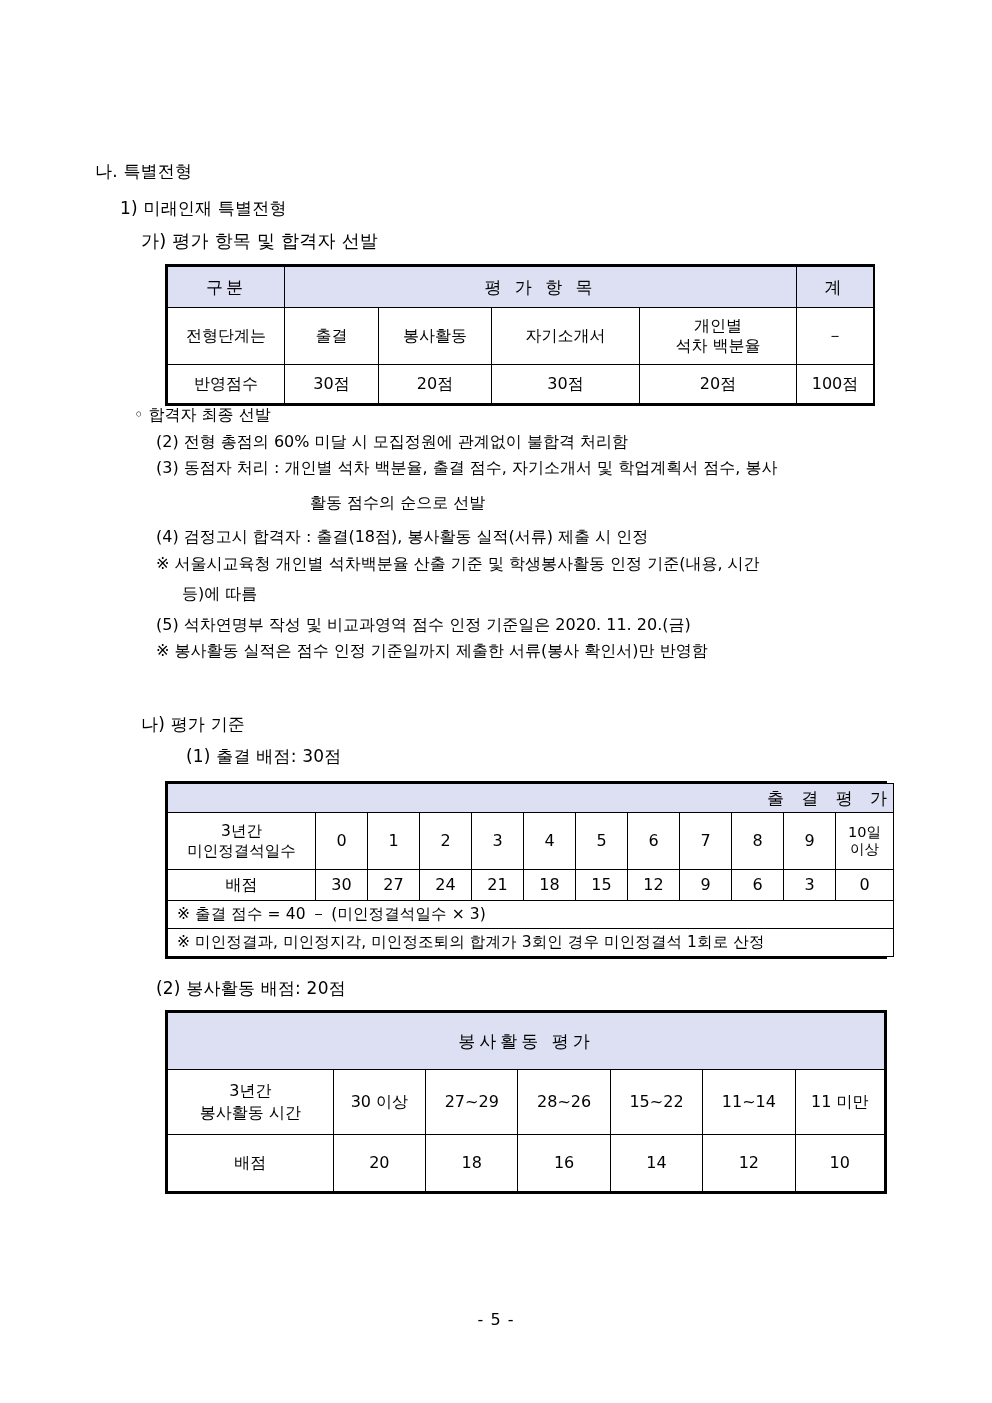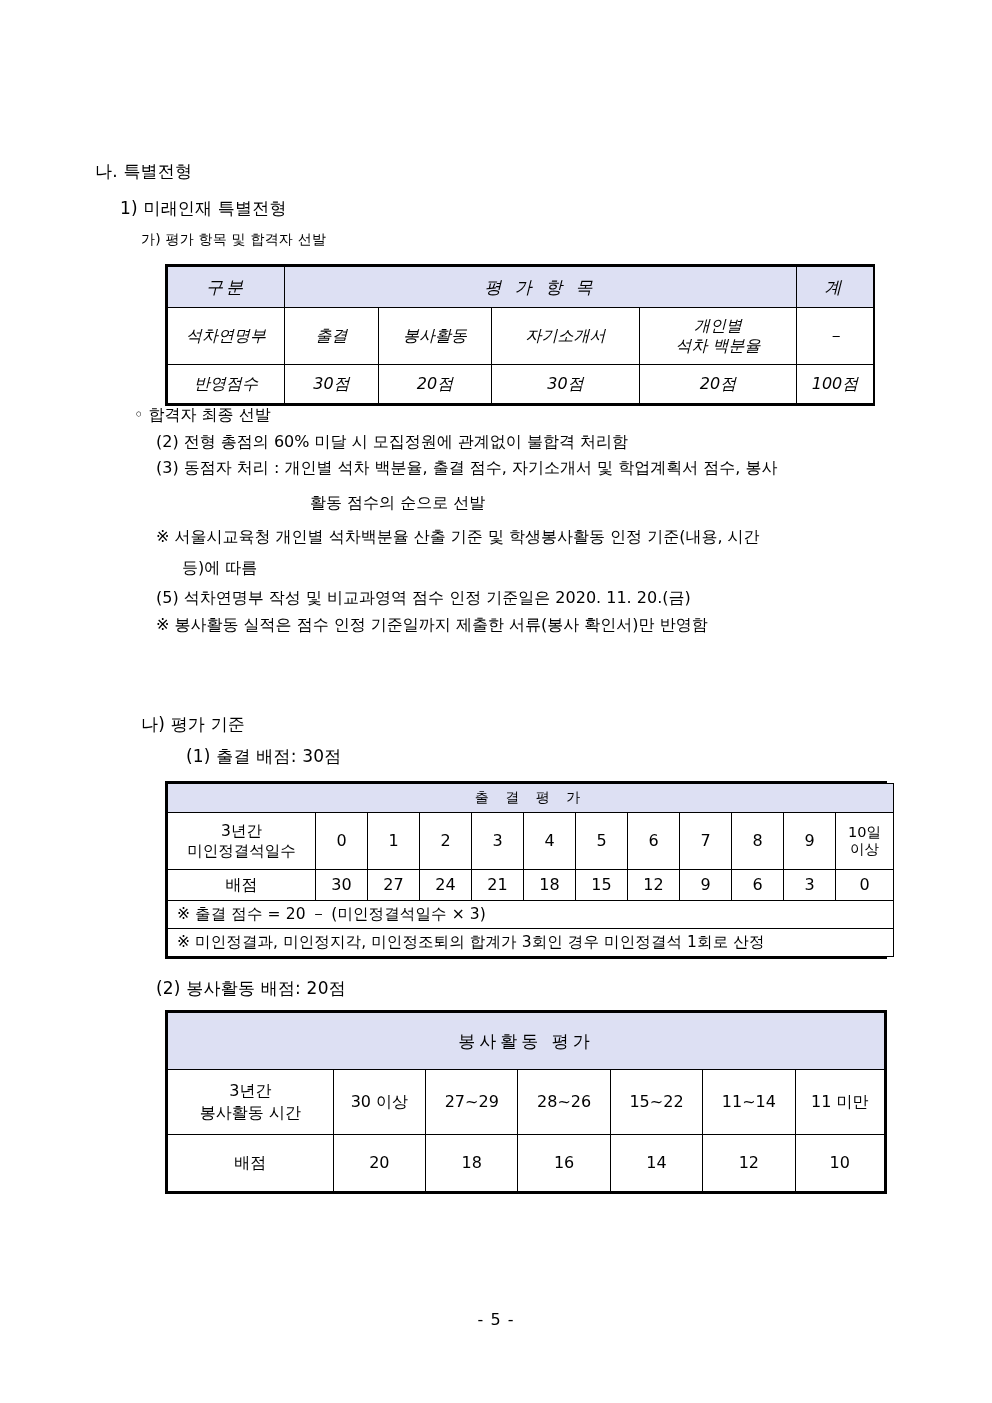--- a/index.html
+++ b/index.html
@@ -26,21 +26,21 @@
   
   .outline {
     position: absolute;
     white-space: nowrap;
     font-size: 16.5px;
     line-height: 1.0;
     letter-spacing: 0.2px;
   }
   .lvl-na   { left: 95px;  top: 163px; font-size: 17px; }
   .lvl-1    { left: 120px; top: 200px; font-size: 17px; }
-  .lvl-ga   { left: 141px; top: 232px; font-size: 14px; }
+  .lvl-ga   { left: 141px; top: 232px; font-size: 18px; }
   .lvl-na2  { left: 141px; top: 716px; font-size: 17px; }
   .lvl-b1   { left: 156px; top: 748px; font-size: 17px; margin-left: 30px; }
   .lvl-b2   { left: 156px; top: 980px; font-size: 17px; }
 
   
   .bullets {
     position: absolute;
     left: 134px;
     top: 402px;
     width: 770px;
@@ -100,35 +100,36 @@
   .tblwrap > table.doc td {
     border: 1px solid #000000;
   }
 
   
   #table-eval-items {
     left: 165px;
     top: 264px;
     width: 706px;
   }
-  #table-eval-items td { height: 38px; font-style: italic; }
+  #table-eval-items td { height: 38px; }
   #table-eval-items .t1-head { height: 40px; font-size: 17px; letter-spacing: 4px; }
   #table-eval-items .t1-gubun { letter-spacing: 3px; }
   #table-eval-items .two-line { height: 56px; line-height: 1.28; }
 
   
   #table-attendance {
     left: 165px;
     top: 781px;
     width: 718px;
   }
   #table-attendance .t2-title {
     height: 28px;
-    font-size: 14px;
+    font-size: 17px;
     letter-spacing: 6px;
+    text-align: right;
   }
   #table-attendance .t2-label {
     height: 56px;
     line-height: 1.3;
     font-size: 15.5px;
   }
   #table-attendance .t2-cell { height: 56px; font-size: 16px; }
   #table-attendance .t2-score { height: 30px; font-size: 16px; }
   #table-attendance .t2-note {
     height: 27px;
@@ -188,21 +189,21 @@
         <col style="width:157px">
         <col style="width:77px">
       </colgroup>
       <tbody>
         <tr>
           <td class="hdr t1-head t1-gubun">구분</td>
           <td class="hdr t1-head" colspan="4">평 가 항 목</td>
           <td class="hdr t1-head">계</td>
         </tr>
         <tr>
-          <td class="two-line">석차연명부</td>
+          <td class="two-line">전형단계는</td>
           <td class="two-line">출결</td>
           <td class="two-line">봉사활동</td>
           <td class="two-line">자기소개서</td>
           <td class="two-line"><span>개인별<br>석차 백분율</span></td>
           <td class="two-line">－</td>
         </tr>
         <tr>
           <td>반영점수</td>
           <td>30점</td>
           <td>20점</td>
@@ -212,20 +213,21 @@
         </tr>
       </tbody>
     </table>
   </div>
 
   <div class="bullets">
     <p class="b-top">◦ 합격자 최종 선발</p>
     <p class="b-item">(2) 전형 총점의 60% 미달 시 모집정원에 관계없이 불합격 처리함</p>
     <p class="b-item">(3) 동점자 처리 : 개인별 석차 백분율, 출결 점수, 자기소개서 및 학업계획서 점수, 봉사</p>
     <p class="b-cont">활동 점수의 순으로 선발</p>
+    <p class="b-item">(4) 검정고시 합격자 : 출결(18점), 봉사활동 실적(서류) 제출 시  인정</p>
     <p class="b-item">※ 서울시교육청 개인별 석차백분율 산출 기준 및 학생봉사활동 인정 기준(내용, 시간</p>
     <p class="b-cont2">등)에 따름</p>
     <p class="b-item">(5) 석차연명부 작성 및 비교과영역 점수 인정 기준일은 2020. 11. 20.(금)</p>
     <p class="b-item">※ 봉사활동 실적은 점수 인정 기준일까지 제출한 서류(봉사 확인서)만 반영함</p>
   </div>
 
   <div class="outline lvl-na2">나) 평가 기준</div>
   <div class="outline lvl-b1">(1) 출결 배점: 30점</div>
 
   <div class="tblwrap" id="table-attendance">
@@ -270,21 +272,21 @@
           <td class="t2-score">21</td>
           <td class="t2-score">18</td>
           <td class="t2-score">15</td>
           <td class="t2-score">12</td>
           <td class="t2-score">9</td>
           <td class="t2-score">6</td>
           <td class="t2-score">3</td>
           <td class="t2-score">0</td>
         </tr>
         <tr>
-          <td class="t2-note" colspan="12">※ 출결 점수 = 20 － (미인정결석일수 × 3)</td>
+          <td class="t2-note" colspan="12">※ 출결 점수 = 40 － (미인정결석일수 × 3)</td>
         </tr>
         <tr>
           <td class="t2-note" colspan="12">※ 미인정결과, 미인정지각, 미인정조퇴의 합계가 3회인 경우 미인정결석 1회로 산정</td>
         </tr>
       </tbody>
     </table>
   </div>
 
   <div class="outline lvl-b2">(2) 봉사활동 배점: 20점</div>
 

